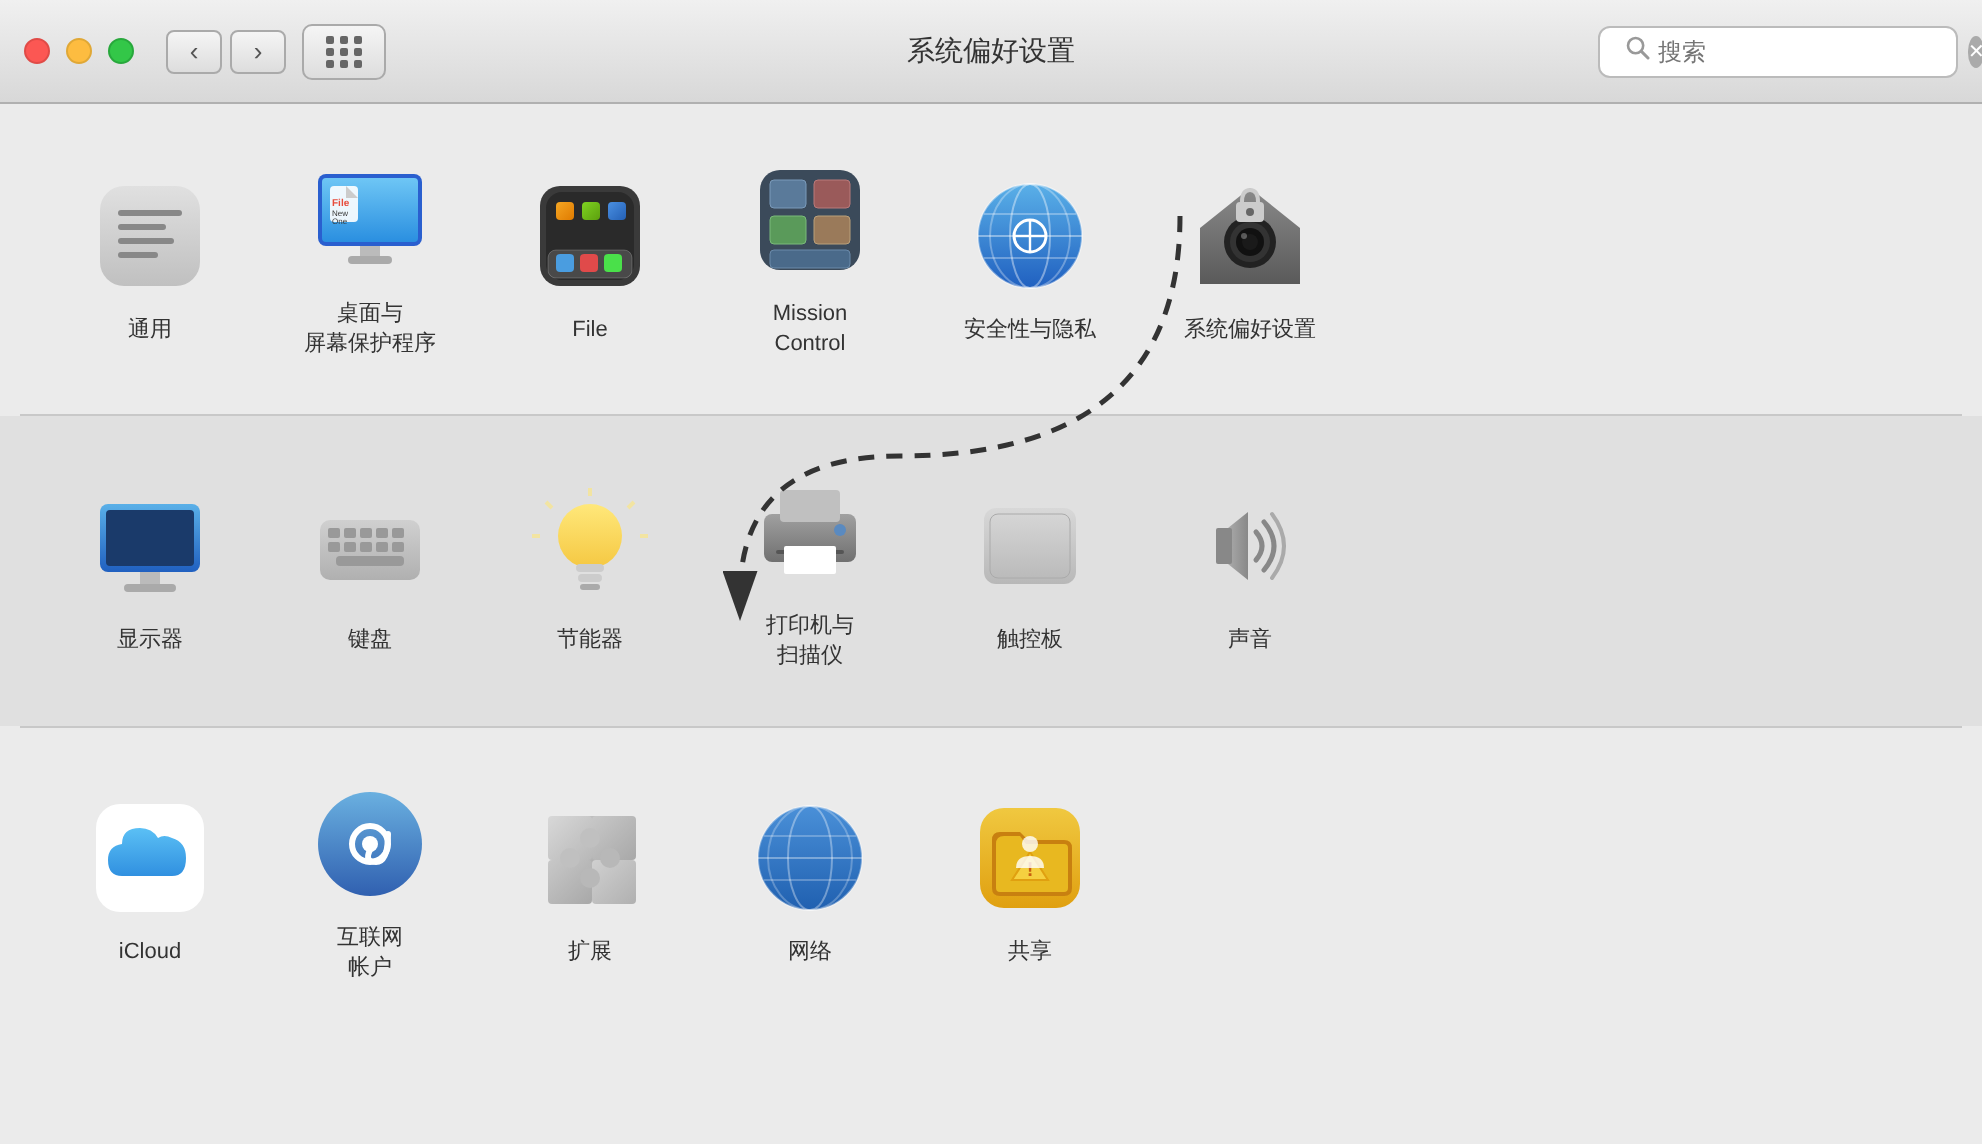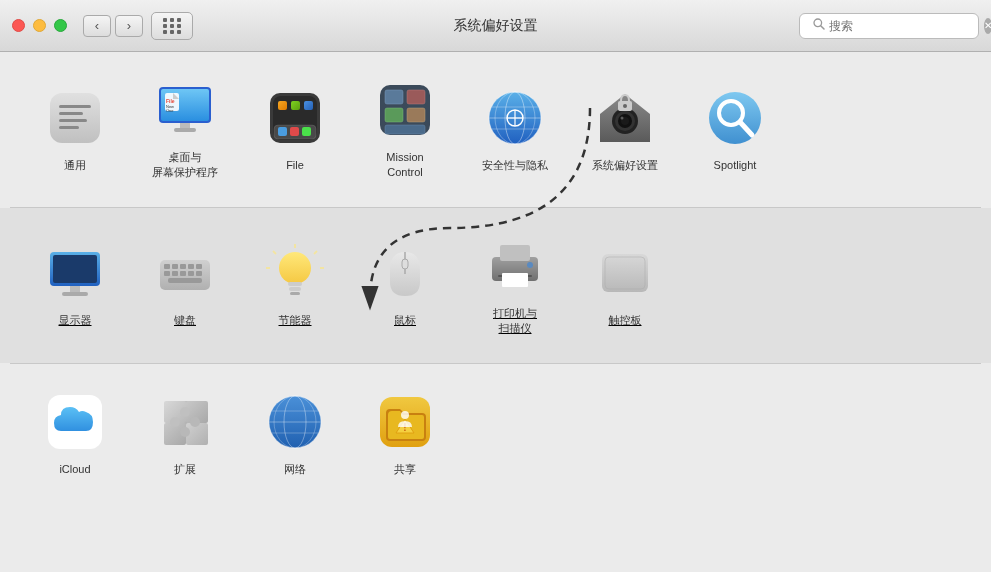--- a/index.html
+++ b/index.html
@@ -342,44 +342,27 @@
           <circle cx="26" cy="29" r="1.5" fill="rgba(255,255,255,0.3)"></circle>
 
           <rect x="22" y="12" width="14" height="10" rx="2" fill="#ccc"></rect>
           <path d="M25 12 Q25 6 29 6 Q33 6 33 12" fill="none" stroke="#ccc" stroke-width="2"></path>
           <circle cx="29" cy="17" r="2" fill="#666"></circle>
         </svg>
       </div>
       <span class="icon-label">系统偏好设置</span>
     </div>
 
-    <div class="icon-item">
-      <div class="icon-wrapper">
-        <svg width="58" height="58" viewBox="0 0 58 58">
-          <circle cx="29" cy="29" r="26" fill="url(#gspot)"></circle>
-          <defs>
-              <linearGradient id="gspot" x1="0" y1="0" x2="0" y2="1">
-                <stop offset="0" stop-color="#7ec8f0"></stop>
-                <stop offset="1" stop-color="#4090d0"></stop>
-              </linearGradient>
-            </defs>
-
-          <circle cx="25" cy="24" r="12" fill="none" stroke="white" stroke-width="4"></circle>
-          <line x1="34" y1="33" x2="46" y2="46" stroke="white" stroke-width="5" stroke-linecap="round"></line>
-        </svg>
-      </div>
-      <span class="icon-label">Spotlight</span>
-    </div>
 
 
   </div>
 
   <div class="section-divider"></div>
 
-  <div class="section section-2" style="position:relative;text-decoration:underline;">
+  <div class="section section-2" style="position:relative;">
 
     <div class="icon-item">
       <div class="icon-wrapper">
         <svg width="58" height="58" viewBox="0 0 58 58">
           <rect x="4" y="8" width="50" height="34" rx="4" fill="url(#gdisp)"></rect>
           <defs>
               <linearGradient id="gdisp" x1="0" y1="0" x2="0" y2="1">
                 <stop offset="0" stop-color="#5ab0e8"></stop>
                 <stop offset="1" stop-color="#2060c0"></stop>
               </linearGradient>
@@ -440,39 +423,20 @@
           <line x1="29" y1="4" x2="29" y2="0" stroke="#ffe87a" stroke-width="2" opacity="0.6"></line>
           <line x1="10" y1="10" x2="7" y2="7" stroke="#ffe87a" stroke-width="2" opacity="0.6"></line>
           <line x1="48" y1="10" x2="51" y2="7" stroke="#ffe87a" stroke-width="2" opacity="0.6"></line>
           <line x1="4" y1="24" x2="0" y2="24" stroke="#ffe87a" stroke-width="2" opacity="0.6"></line>
           <line x1="54" y1="24" x2="58" y2="24" stroke="#ffe87a" stroke-width="2" opacity="0.6"></line>
         </svg>
       </div>
       <span class="icon-label">节能器</span>
     </div>
 
-    <div class="icon-item">
-      <div class="icon-wrapper">
-        <svg width="58" height="58" viewBox="0 0 58 58">
-
-          <path d="M29 8 Q44 8 44 26 L44 38 Q44 52 29 52 Q14 52 14 38 L14 26 Q14 8 29 8 Z" fill="url(#gmouse)"></path>
-          <defs>
-              <linearGradient id="gmouse" x1="0" y1="0" x2="0" y2="1">
-                <stop offset="0" stop-color="#e8e8e8"></stop>
-                <stop offset="1" stop-color="#c8c8c8"></stop>
-              </linearGradient>
-            </defs>
-
-          <line x1="29" y1="8" x2="29" y2="30" stroke="#aaa" stroke-width="1.5"></line>
-
-          <rect x="26" y="15" width="6" height="10" rx="3" fill="#ddd" stroke="#aaa" stroke-width="1"></rect>
-        </svg>
-      </div>
-      <span class="icon-label">鼠标</span>
-    </div>
 
     <div class="icon-item">
       <div class="icon-wrapper">
         <svg width="58" height="58" viewBox="0 0 58 58">
 
           <rect x="6" y="20" width="46" height="24" rx="4" fill="url(#gprint)"></rect>
           <defs>
               <linearGradient id="gprint" x1="0" y1="0" x2="0" y2="1">
                 <stop offset="0" stop-color="#a0a0a0"></stop>
                 <stop offset="1" stop-color="#707070"></stop>
@@ -501,20 +465,40 @@
                 <stop offset="0" stop-color="#d8d8d8"></stop>
                 <stop offset="1" stop-color="#b8b8b8"></stop>
               </linearGradient>
             </defs>
           <rect x="9" y="13" width="40" height="32" rx="4" fill="none" stroke="#aaa" stroke-width="0.5"></rect>
         </svg>
       </div>
       <span class="icon-label">触控板</span>
     </div>
 
+    <div class="icon-item">
+      <div class="icon-wrapper">
+        <svg width="58" height="58" viewBox="0 0 58 58">
+
+          <path d="M18 20 L28 12 L28 46 L18 38 Z" fill="url(#gsound)"></path>
+          <defs>
+              <linearGradient id="gsound" x1="0" y1="0" x2="1" y2="0">
+                <stop offset="0" stop-color="#aaa"></stop>
+                <stop offset="1" stop-color="#888"></stop>
+              </linearGradient>
+            </defs>
+          <rect x="12" y="20" width="8" height="18" rx="1" fill="#888"></rect>
+
+          <path d="M32 22 Q38 29 32 36" fill="none" stroke="#888" stroke-width="2.5" stroke-linecap="round"></path>
+          <path d="M36 17 Q46 29 36 41" fill="none" stroke="#888" stroke-width="2.5" stroke-linecap="round"></path>
+          <path d="M40 13 Q52 29 40 45" fill="none" stroke="#aaa" stroke-width="2" stroke-linecap="round"></path>
+        </svg>
+      </div>
+      <span class="icon-label">声音</span>
+    </div>
 
     <svg style="position:absolute; top:0; left:0; width:100%; height:100%; pointer-events:none; overflow:visible;">
 
       <path d="M 590 -100 Q 590 20 450 20 Q 370 20 370 90" fill="none" stroke="#333" stroke-width="2.5" stroke-dasharray="8,6" marker-end="url(#arrowhead)"></path>
       <defs>
         <marker id="arrowhead" markerWidth="10" markerHeight="7" refX="5" refY="3.5" orient="auto">
           <polygon points="0 0, 10 3.5, 0 7" fill="#333"></polygon>
         </marker>
       </defs>
     </svg>
@@ -535,20 +519,38 @@
               <linearGradient id="gicloud" x1="0" y1="0" x2="0" y2="1">
                 <stop offset="0" stop-color="#5bc0f5"></stop>
                 <stop offset="1" stop-color="#3090e0"></stop>
               </linearGradient>
             </defs>
         </svg>
       </div>
       <span class="icon-label">iCloud</span>
     </div>
 
+    <div class="icon-item">
+      <div class="icon-wrapper">
+        <svg width="58" height="58" viewBox="0 0 58 58">
+          <circle cx="29" cy="29" r="26" fill="url(#ginternet)"></circle>
+          <defs>
+              <linearGradient id="ginternet" x1="0" y1="0" x2="0" y2="1">
+                <stop offset="0" stop-color="#6ab0e0"></stop>
+                <stop offset="1" stop-color="#3060b0"></stop>
+              </linearGradient>
+            </defs>
+
+          <circle cx="29" cy="29" r="9" fill="none" stroke="white" stroke-width="3"></circle>
+          <path d="M38 24 Q38 38 32 38 Q26 38 29 32" fill="none" stroke="white" stroke-width="3" stroke-linecap="round"></path>
+          <circle cx="29" cy="29" r="4" fill="white"></circle>
+        </svg>
+      </div>
+      <span class="icon-label">互联网<br>帐户</span>
+    </div>
 
     <div class="icon-item">
       <div class="icon-wrapper">
         <svg width="58" height="58" viewBox="0 0 58 58">
 
           <path d="M8 8 L28 8 L28 18 Q32 16 36 18 Q40 20 38 24 Q36 28 28 26 L28 38 L18 38 Q16 42 18 46 Q20 50 24 48 Q28 46 26 38 L38 38 L38 8 Z" fill="url(#gext)"></path>
           <defs>
               <linearGradient id="gext" x1="0" y1="0" x2="1" y2="1">
                 <stop offset="0" stop-color="#d0d0d0"></stop>
                 <stop offset="1" stop-color="#a0a0a0"></stop>

